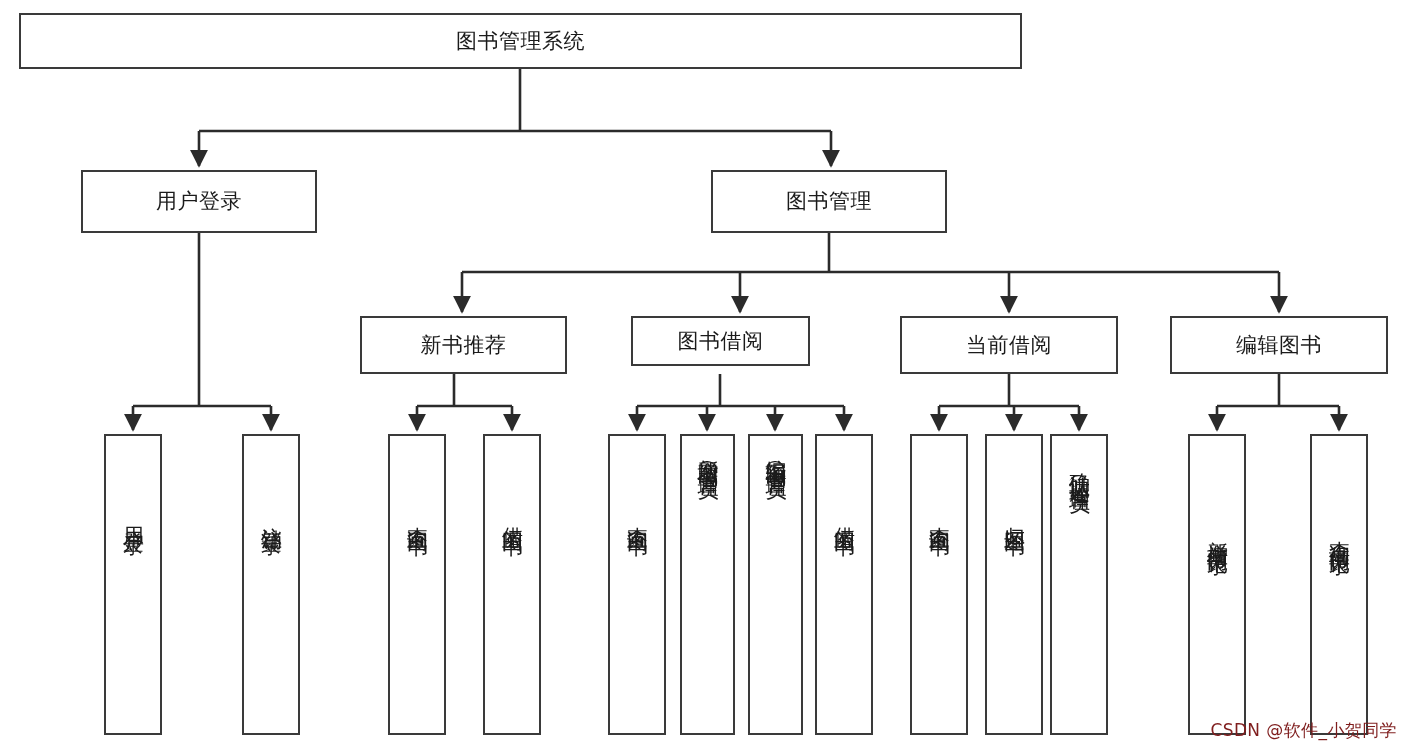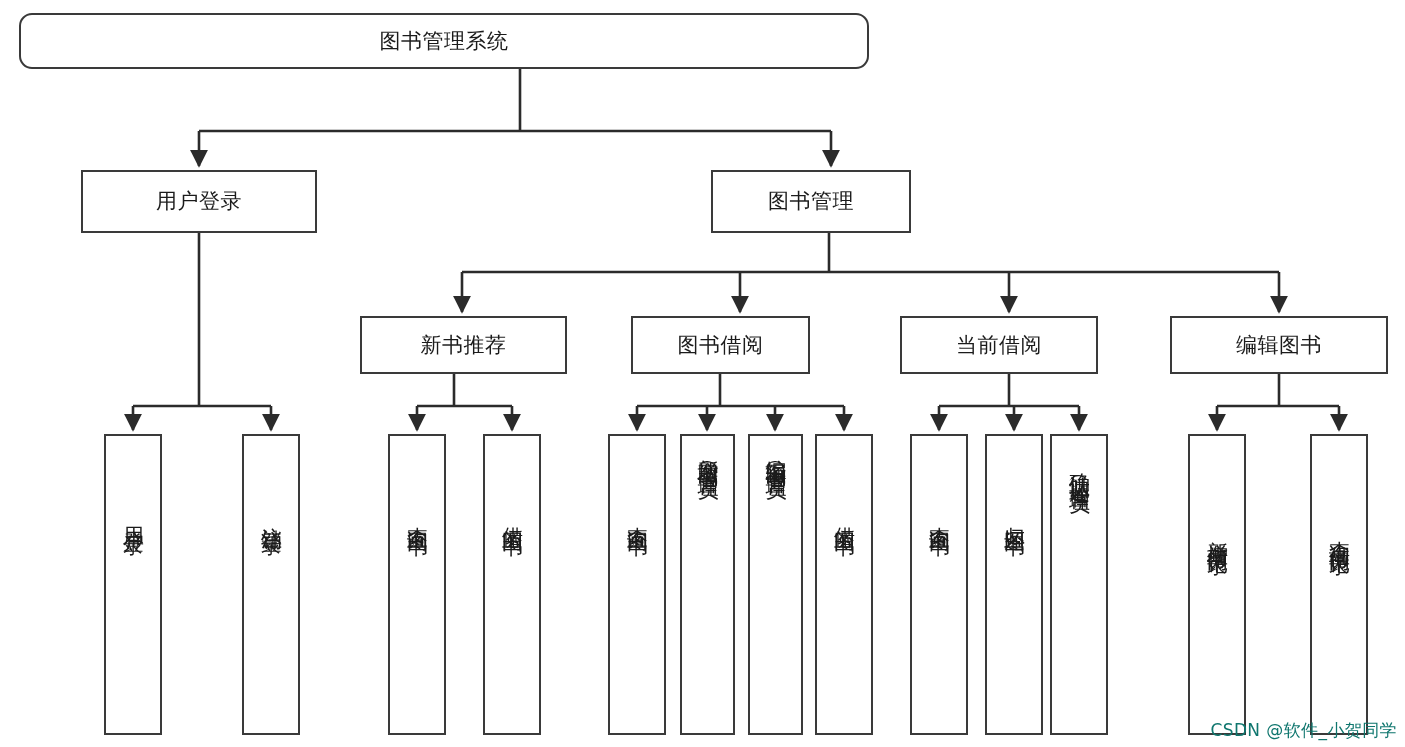--- a/index.html
+++ b/index.html
@@ -68,21 +68,21 @@
   }
   .node.v.mid .lbl { margin-top: 74px; }
   .node.v.tall .lbl { margin-top: 6px; }
   .node.v.tall2 .lbl { margin-top: 20px; }
   .node.v.short .lbl { margin-top: 88px; }
   .watermark {
     position: absolute;
     right: 8px;
     bottom: 5px;
     font-size: 17px;
-    color: #0f766e;
+    color: #7f1d1d;
     z-index: 5;
     white-space: nowrap;
     letter-spacing: 0.4px;
   }
 </style>
 </head>
 <body>
 
 <div id="canvas">
 
@@ -129,41 +129,41 @@
       <path d="M 1014 406 L 1014 430" marker-end="url(#arrow)"></path>
       <path d="M 1079 406 L 1079 430" marker-end="url(#arrow)"></path>
 
       <path d="M 1279 374 L 1279 406"></path>
       <path d="M 1217 406 L 1339 406"></path>
       <path d="M 1217 406 L 1217 430" marker-end="url(#arrow)"></path>
       <path d="M 1339 406 L 1339 430" marker-end="url(#arrow)"></path>
     </g>
   </svg>
 
-  <div class="node root h" style="left:19px; top:13px; width:850px; height:56px;border-radius:13px;">
+  <div class="node root h" style="left:19px; top:13px; width:1003px; height:56px;">
     <span class="lbl">图书管理系统</span>
   </div>
 
   <div class="node h" style="left:81px; top:170px; width:236px; height:63px;">
     <span class="lbl">用户登录</span>
   </div>
 
-  <div class="node h" style="left:711px; top:170px; width:200px; height:63px;">
+  <div class="node h" style="left:711px; top:170px; width:236px; height:63px;">
     <span class="lbl">图书管理</span>
   </div>
 
   <div class="node h" style="left:360px; top:316px; width:207px; height:58px;">
     <span class="lbl">新书推荐</span>
   </div>
 
-  <div class="node h" style="left:631px; top:316px; width:179px; height:58px;">
+  <div class="node h" style="left:631px; top:316px; width:179px; height:50px;">
     <span class="lbl">图书借阅</span>
   </div>
 
-  <div class="node h" style="left:900px; top:316px; width:198px; height:58px;">
+  <div class="node h" style="left:900px; top:316px; width:218px; height:58px;">
     <span class="lbl">当前借阅</span>
   </div>
 
   <div class="node h" style="left:1170px; top:316px; width:218px; height:58px;">
     <span class="lbl">编辑图书</span>
   </div>
 
   <div class="node v mid" style="left:104px; top:434px; width:58px; height:301px;">
     <span class="lbl">用户登录</span>
   </div>

